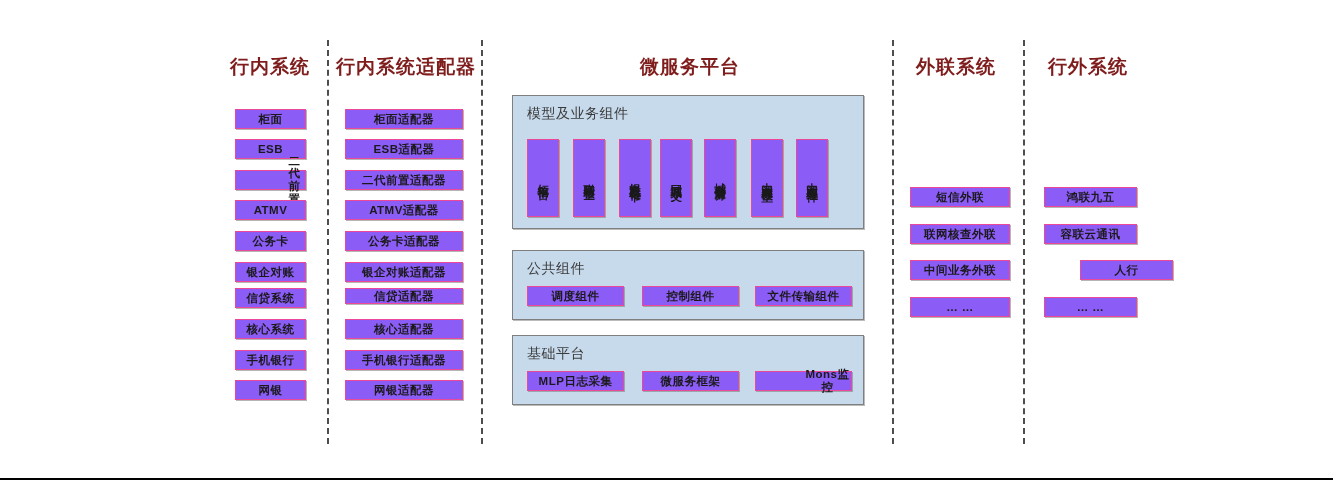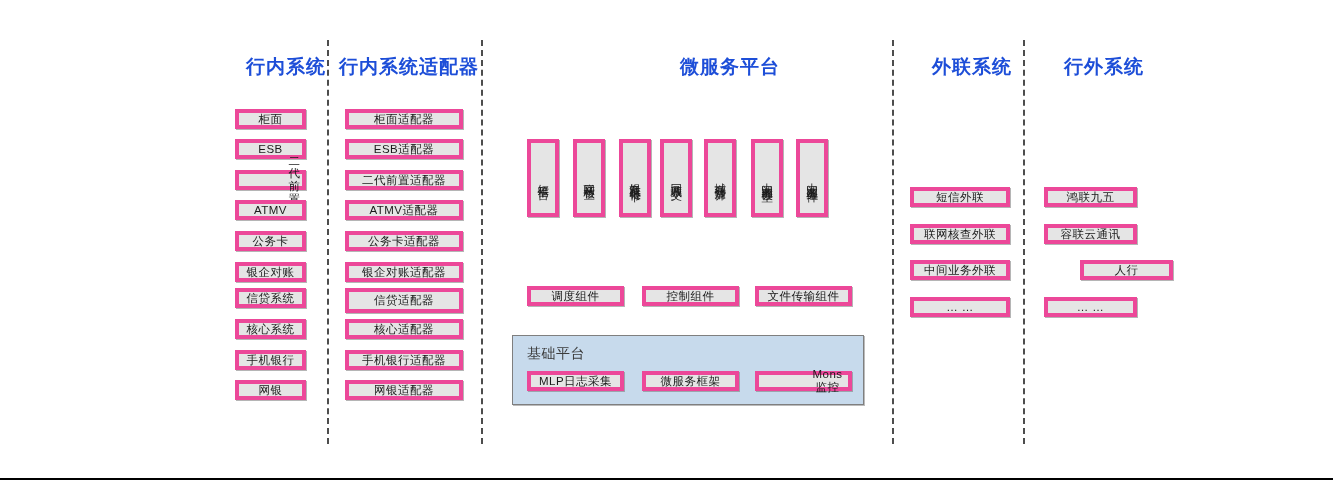--- a/index.html
+++ b/index.html
@@ -27,38 +27,38 @@
     height: 404px;
     width: 0;
     border-left: 2px dashed #4d4d4d;
   }
 
   
   .col-title {
     position: absolute;
     font-size: 19px;
     font-weight: bold;
-    color: #1d4ed8;
-    text-align: right;
+    color: #7f1d1d;
+    text-align: center;
     letter-spacing: 1px;
     white-space: nowrap;
   }
 
   
   .node {
     position: absolute;
     box-sizing: border-box;
-    background: #e5e5e5;
-    border: 4px solid #ec4899;
+    background: #8b5cf6;
+    border: 1px solid #ec4899;
     box-shadow: 1px 1px 0 rgba(120,120,120,0.55);
     display: flex;
     align-items: center;
     justify-content: center;
     font-size: 11.5px;
-    font-weight: normal;
+    font-weight: bold;
     color: #1a1a1a;
     letter-spacing: 0.5px;
     text-align: center;
     line-height: 1.1;
   }
 
   
   .panel {
     position: absolute;
     box-sizing: border-box;
@@ -118,35 +118,41 @@
   <div class="node" style="left:235px;top:380px;width:71px;height:20px;">网银</div>
 
   <div class="col-title" style="left:333px;top:54px;width:146px;">行内系统适配器</div>
 
   <div class="node" style="left:345px;top:109px;width:118px;height:20px;">柜面适配器</div>
   <div class="node" style="left:345px;top:139px;width:118px;height:20px;">ESB适配器</div>
   <div class="node" style="left:345px;top:170px;width:118px;height:20px;">二代前置适配器</div>
   <div class="node" style="left:345px;top:200px;width:118px;height:20px;">ATMV适配器</div>
   <div class="node" style="left:345px;top:231px;width:118px;height:20px;">公务卡适配器</div>
   <div class="node" style="left:345px;top:262px;width:118px;height:20px;">银企对账适配器</div>
-  <div class="node" style="left:345px;top:288px;width:118px;height:25px;">信贷适配器</div>
+  <div class="node" style="left:345px;top:288px;width:118px;height:16px;">信贷适配器</div>
   <div class="node" style="left:345px;top:319px;width:118px;height:20px;">核心适配器</div>
   <div class="node" style="left:345px;top:350px;width:118px;height:20px;">手机银行适配器</div>
   <div class="node" style="left:345px;top:380px;width:118px;height:20px;">网银适配器</div>
 
   <div class="col-title" style="left:600px;top:54px;width:180px;">微服务平台</div>
 
+  <div class="panel" style="left:512px;top:95px;width:352px;height:134px;">
+    <div class="panel-title">模型及业务组件</div>
+  </div>
   <div class="node vertical" style="left:527px;top:139px;width:32px;height:78px;">短信平台</div>
   <div class="node vertical" style="left:573px;top:139px;width:32px;height:78px;">联网核查</div>
   <div class="node vertical" style="left:619px;top:139px;width:32px;height:78px;">银联及银行卡</div>
   <div class="node vertical" style="left:660px;top:139px;width:32px;height:78px;">同城票交</div>
   <div class="node vertical" style="left:704px;top:139px;width:32px;height:78px;">城商行清算</div>
   <div class="node vertical" style="left:751px;top:139px;width:32px;height:78px;">中间业务模型</div>
   <div class="node vertical" style="left:796px;top:139px;width:32px;height:78px;">中间业务组件</div>
 
+  <div class="panel" style="left:512px;top:250px;width:352px;height:70px;">
+    <div class="panel-title">公共组件</div>
+  </div>
   <div class="node" style="left:527px;top:286px;width:97px;height:20px;">调度组件</div>
   <div class="node" style="left:642px;top:286px;width:97px;height:20px;">控制组件</div>
   <div class="node" style="left:755px;top:286px;width:97px;height:20px;">文件传输组件</div>
 
   <div class="panel" style="left:512px;top:335px;width:352px;height:70px;">
     <div class="panel-title">基础平台</div>
   </div>
   <div class="node" style="left:527px;top:371px;width:97px;height:20px;">MLP日志采集</div>
   <div class="node" style="left:642px;top:371px;width:97px;height:20px;">微服务框架</div>
   <div class="node" style="left:755px;top:371px;width:97px;height:20px;padding-left:48px;">Mons监控</div>

